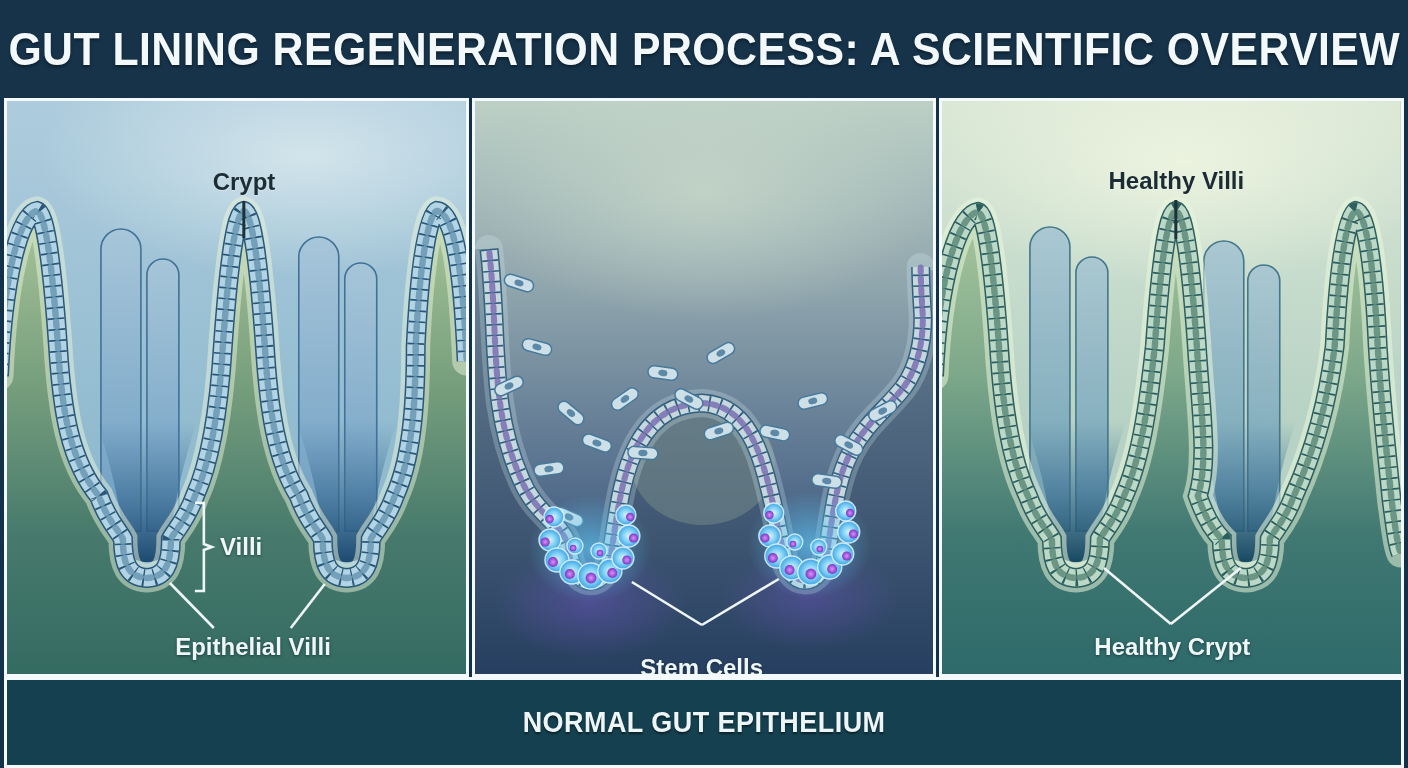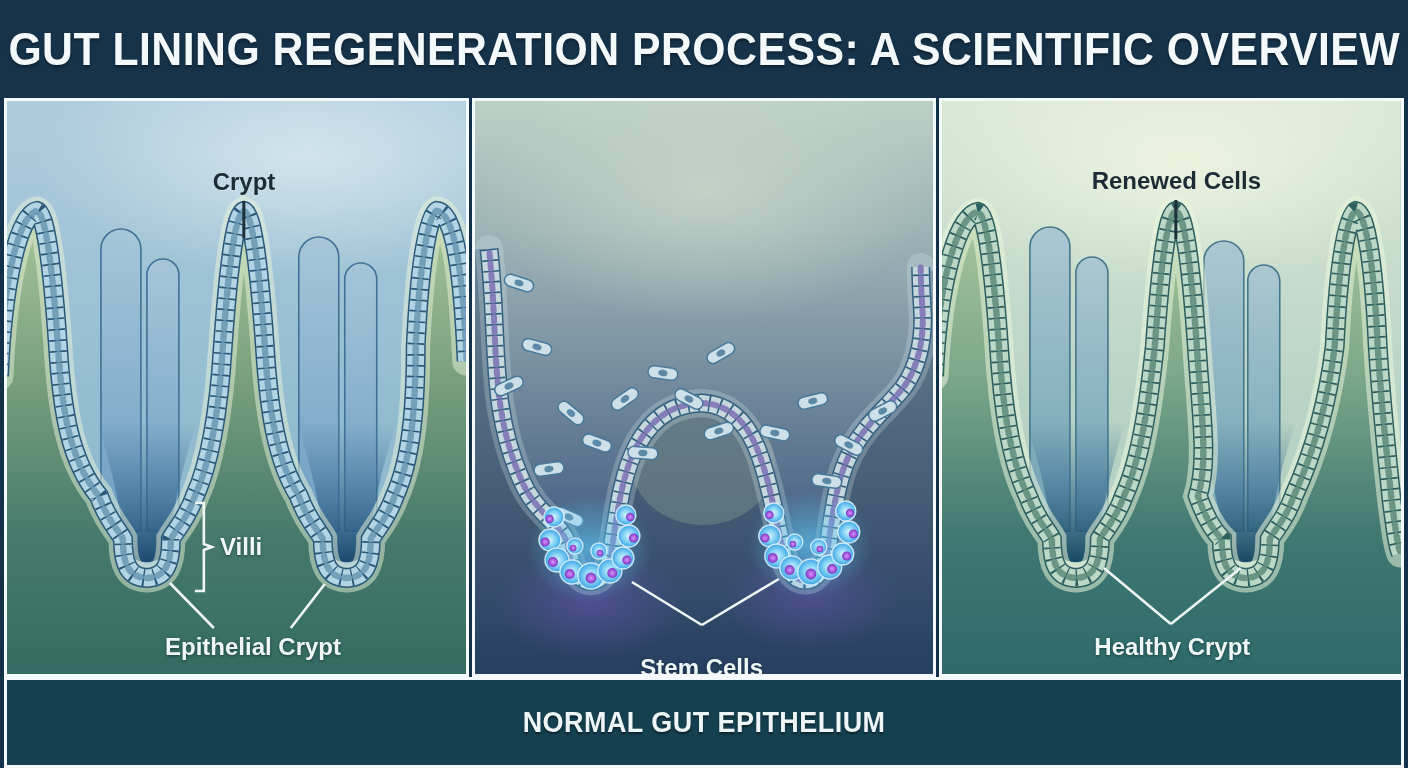--- a/index.html
+++ b/index.html
@@ -118,21 +118,21 @@
           </g>
         <g>
           <line x1="237" y1="100" x2="237" y2="137" stroke="#1e3038" stroke-width="3"></line>
           <polyline points="188,402 197,402 197,443 205,446 197,449 197,490 188,490" fill="none" stroke="#eef6f6" stroke-width="2.6"></polyline>
           <line x1="163" y1="482" x2="207" y2="527" stroke="#eef6f6" stroke-width="2.6"></line>
           <line x1="318" y1="483" x2="284" y2="527" stroke="#eef6f6" stroke-width="2.6"></line>
         </g>
       </svg>
       <div class="anno dark" style="left:237px;top:81px;">Crypt</div>
       <div class="anno light left-align" style="left:213px;top:446px;">Villi</div>
-      <div class="anno light" style="left:246px;top:546px;">Epithelial Crypt</div>
+      <div class="anno light" style="left:246px;top:546px;">Epithelial Villi</div>
     </div>
 
     <div class="panel">
       <svg viewBox="0 0 459 573" preserveAspectRatio="none">
         <g id="art2">
             <defs>
               <linearGradient id="p2bg" x1="0" y1="0" x2="0" y2="1">
                 <stop offset="0" stop-color="#bdd0c6" stop-opacity="1"></stop>
                 <stop offset="0.33" stop-color="#8fa5ad" stop-opacity="1"></stop>
                 <stop offset="0.62" stop-color="#5d7691" stop-opacity="1"></stop>
@@ -359,21 +359,21 @@
               <path d="M -8,275 C -4,180 16,114 36,111 C 44,113 51,160 57,245 C 61,310 69,360 86,395 C 94,418 106,430 110,438 C 110,464 116,476 134,477 C 152,476 158,464 158,438 C 162,430 174,418 182,395 C 198,360 206,310 213,245 C 219,160 226,112 234,110 C 242,112 249,160 255,245 C 259,310 267,360 256,395 C 264,418 272,430 280,438 C 280,464 286,476 304,477 C 322,476 328,464 328,438 C 332,430 344,418 352,395 C 368,360 385,310 393,245 C 397,160 406,113 414,110 C 424,112 432,160 436,245 C 440,310 446,360 450,400 C 454,430 456,445 459,452" fill="none" stroke="#2d5f5f" stroke-width="17" stroke-dasharray="1.7 9.2"></path>
               <path d="M -8,275 C -4,180 16,114 36,111 C 44,113 51,160 57,245 C 61,310 69,360 86,395 C 94,418 106,430 110,438 C 110,464 116,476 134,477 C 152,476 158,464 158,438 C 162,430 174,418 182,395 C 198,360 206,310 213,245 C 219,160 226,112 234,110 C 242,112 249,160 255,245 C 259,310 267,360 256,395 C 264,418 272,430 280,438 C 280,464 286,476 304,477 C 322,476 328,464 328,438 C 332,430 344,418 352,395 C 368,360 385,310 393,245 C 397,160 406,113 414,110 C 424,112 432,160 436,245 C 440,310 446,360 450,400 C 454,430 456,445 459,452" fill="none" stroke="#628f7d" stroke-width="6.46" stroke-dasharray="4.5 6.3999999999999995" stroke-dashoffset="-4.05" stroke-linecap="round" stroke-opacity="0.9"></path>
             </g>
           </g>
         <g>
           <line x1="234" y1="99" x2="234" y2="138" stroke="#1e3038" stroke-width="3"></line>
           <line x1="229" y1="523" x2="162" y2="467" stroke="#eef6f6" stroke-width="2.6"></line>
           <line x1="229" y1="523" x2="299" y2="467" stroke="#eef6f6" stroke-width="2.6"></line>
         </g>
       </svg>
-      <div class="anno dark" style="left:234px;top:80px;">Renewed Cells</div>
+      <div class="anno dark" style="left:234px;top:80px;">Healthy Villi</div>
       <div class="anno light" style="left:230px;top:546px;">Healthy Crypt</div>
     </div>
   </div>
 
   <div class="captions-row">
     <div class="caption-cell">
       <div class="caption-line">NORMAL GUT EPITHELIUM</div>
       <div class="caption-line"></div>
     </div>
   </div>

